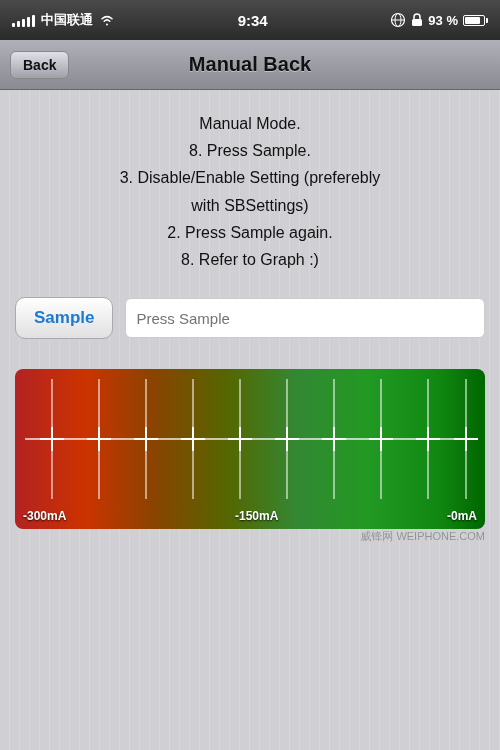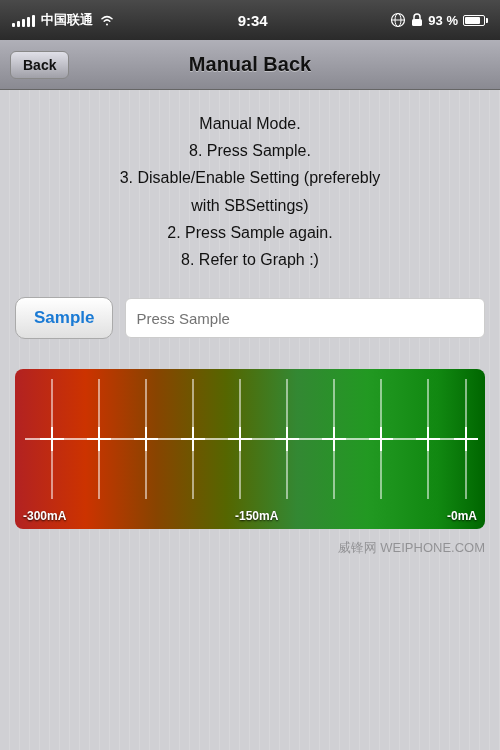--- a/index.html
+++ b/index.html
@@ -196,22 +196,21 @@
     .graph-label {
       font-size: 12px;
       color: white;
       font-weight: 600;
       text-shadow: 0 1px 2px rgba(0,0,0,0.8);
     }
 
     
     .watermark {
       text-align: right;
-      margin-top: 10px;
-      font-size: 13px;
+      font-size: 11px;
       color: rgba(0,0,0,0.3);
     }
   </style>
 </head>
 <body>
 
 <div class="status-bar">
   <div class="status-left">
     <div class="signal-bars">
       <span style="height:4px"></span>

